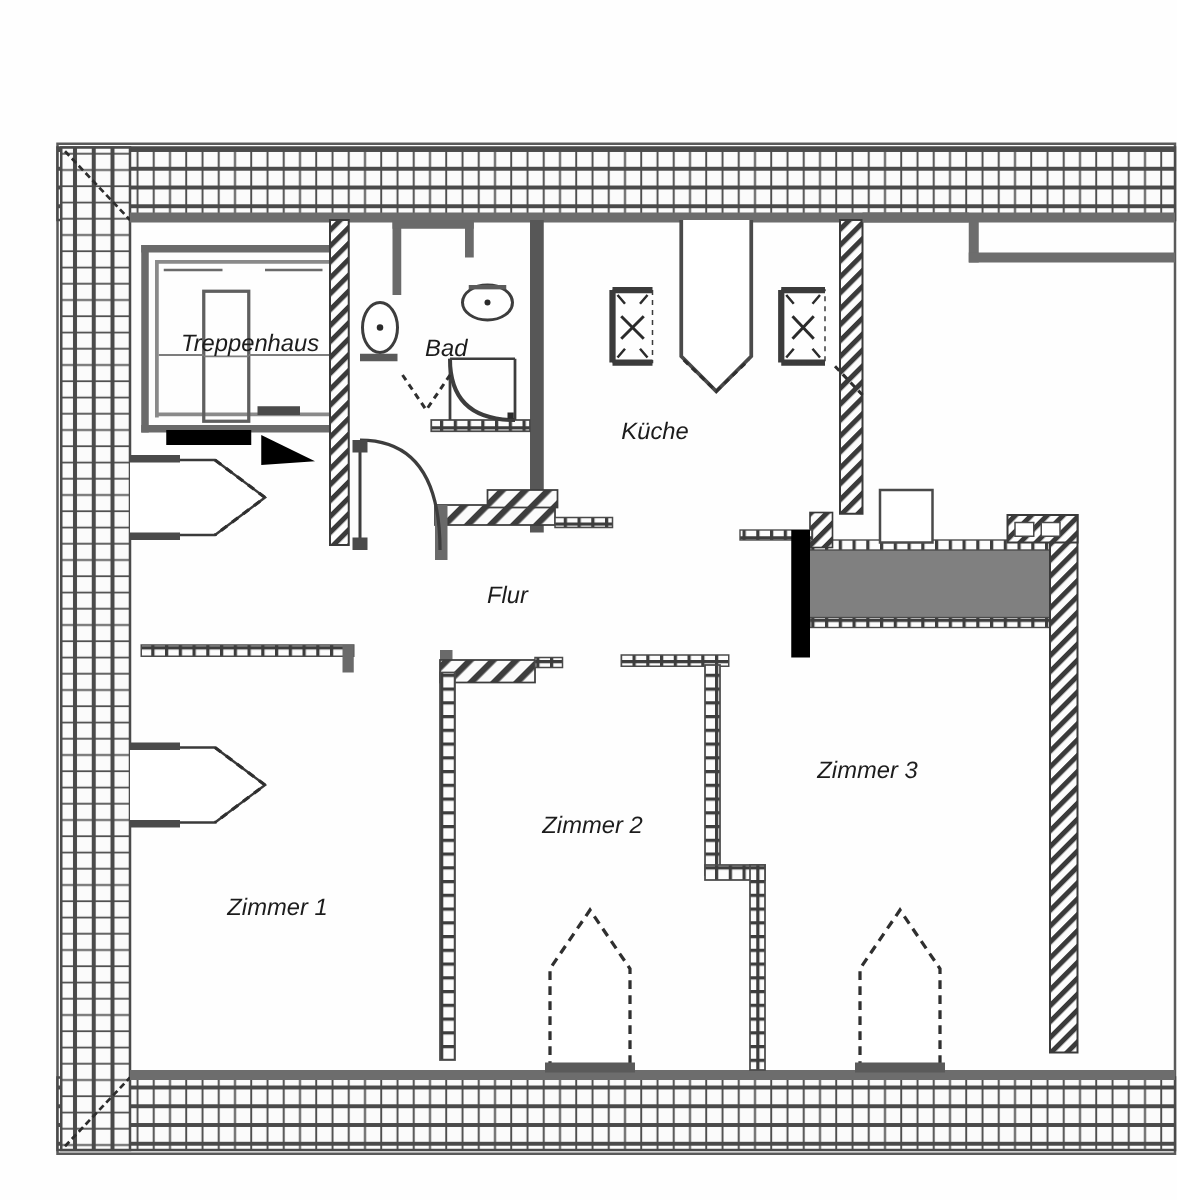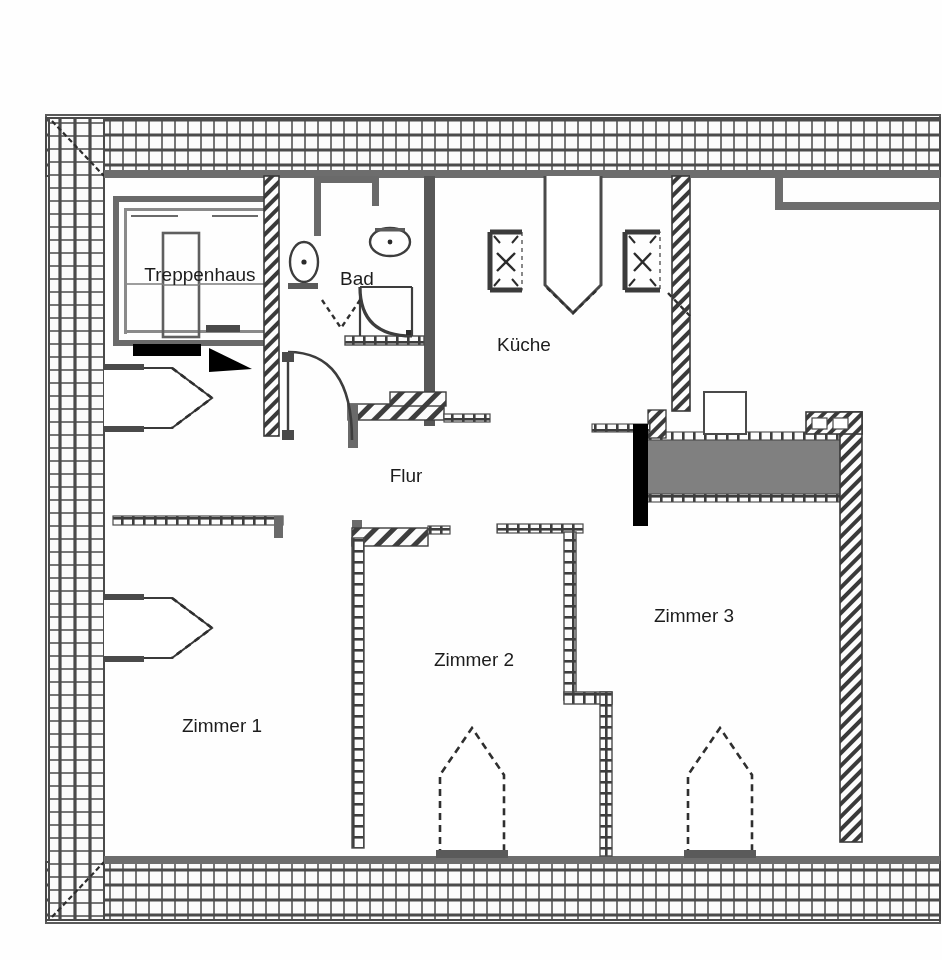--- a/index.html
+++ b/index.html
@@ -11,20 +11,21 @@
     width: 942px;
     height: 960px;
     font-family: "Liberation Sans", sans-serif;
     overflow: hidden;
   }
   #floorplan-root {
     position: relative;
     width: 942px;
     height: 960px;
     background: #fefefe;
+    font-style: italic;
   }
   svg.plan {
     display: block;
     width: 942px;
     height: 960px;
   }
   .room-label {
     font-family: "Liberation Sans", sans-serif;
     font-size: 19px;
     fill: #1c1c1c;

